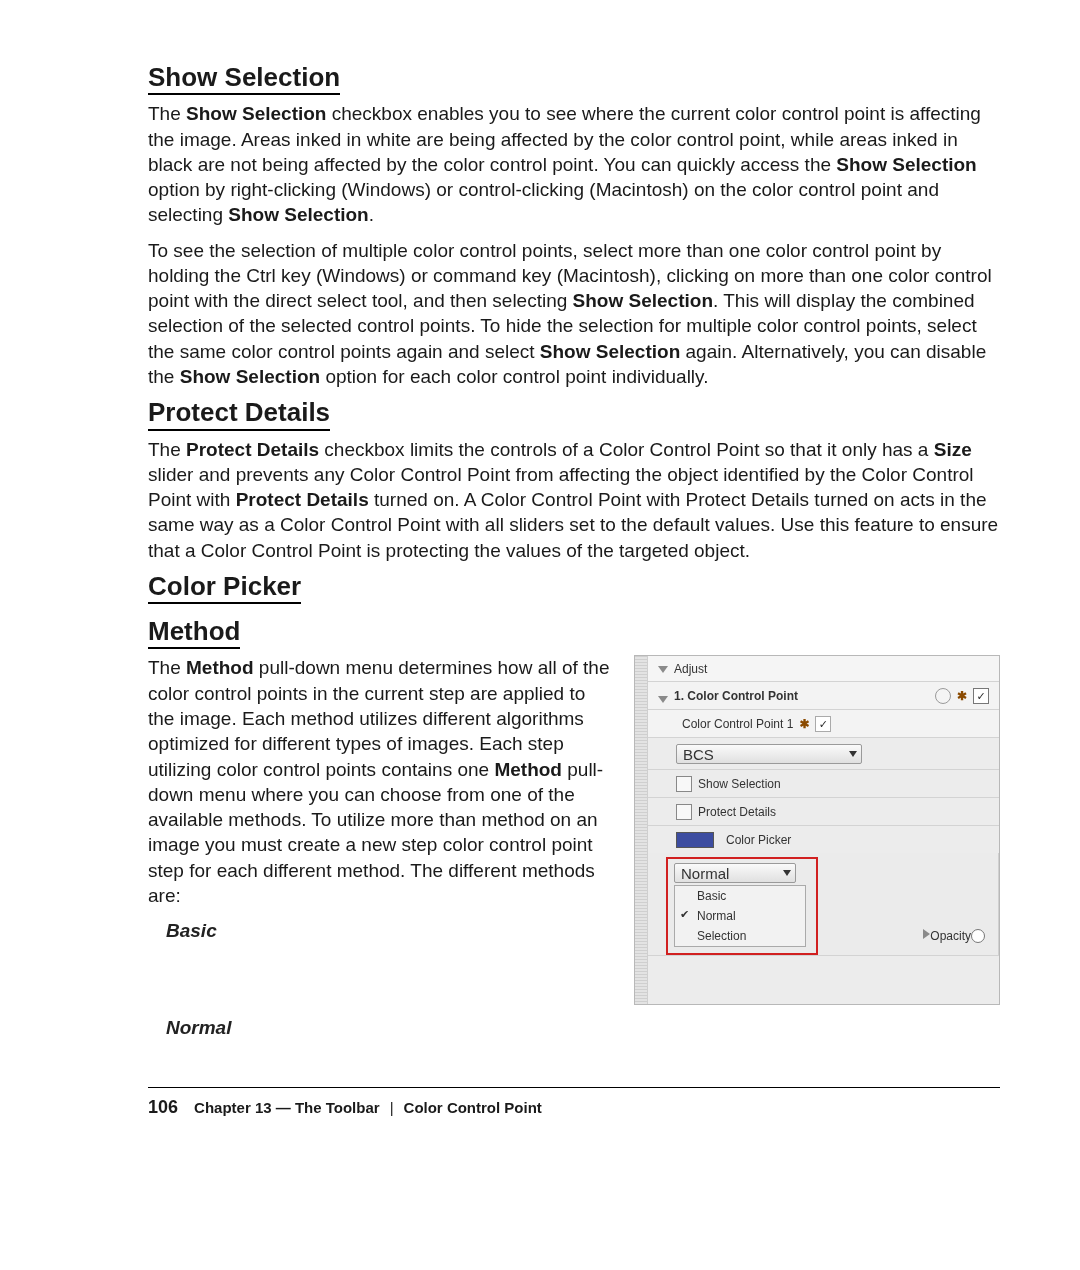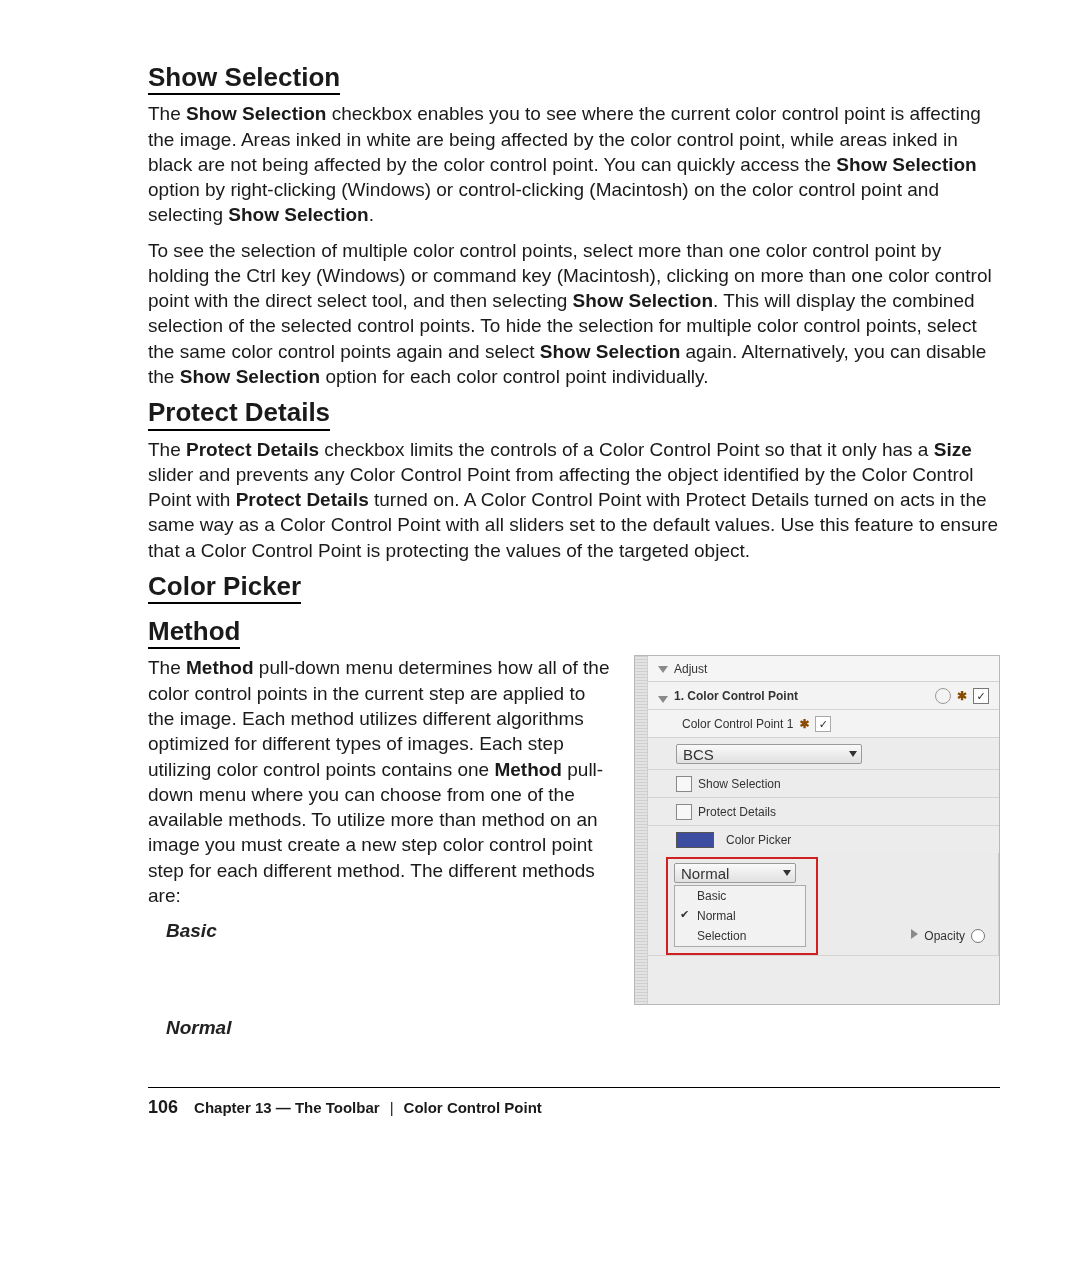--- a/index.html
+++ b/index.html
@@ -67,21 +67,21 @@
   .chkbox{width:14px;height:14px;border:1px solid #777;background:#fff;display:inline-flex;align-items:center;justify-content:center;font-size:11px}
   .chkbox.on::after{content:"✓";color:#2a2a2a}
   .sel{background:linear-gradient(#fafafa,#e0e0e0);border:1px solid #9a9a9a;border-radius:2px;height:18px;padding:0 18px 0 6px;position:relative;display:inline-flex;align-items:center;font-size:15px}
   .sel::after{content:"";position:absolute;right:4px;top:6px;border-style:solid;border-width:6px 4px 0 4px;border-color:#333 transparent transparent transparent}
   .panel .cb{width:14px;height:14px;border:1px solid #888;background:#f8f8f8;display:inline-block}
   .swatch{width:36px;height:14px;background:#3c4ca0;border:1px solid #555;display:inline-block;margin-right:6px}
   .drop{background:#f2f2f2;border:1px solid #aaa;width:130px}
   .drop .it{padding:3px 8px 3px 22px;position:relative}
   .drop .it.chk::before{content:"✔";position:absolute;left:5px;top:2px;font-size:11px}
   .redbox{border:2px solid #d12020}
-  .op-row{display:flex;align-items:flex-start;gap:6px;justify-content:flex-end;padding:6px 14px 6px 11px;background:#ececec;border-top:1px solid #d3d3d3}
+  .op-row{display:flex;align-items:flex-start;gap:0;justify-content:flex-end;padding:6px 14px 6px 11px;background:#ececec;border-top:1px solid #d3d3d3}
   .radio{width:12px;height:12px;border:1px solid #777;border-radius:50%;display:inline-block;background:#fff}
   
   .ftr-rule{border:none;border-top:1px solid #000;margin:46px 0 8px 0}
   .ftr{font-size:15px;display:flex;align-items:center;gap:10px}
   .ftr .pnum{font-weight:700;font-size:18px;margin-right:6px}
   .ftr .sep{font-weight:400}
 </style>
 </head>
 <body>
 

